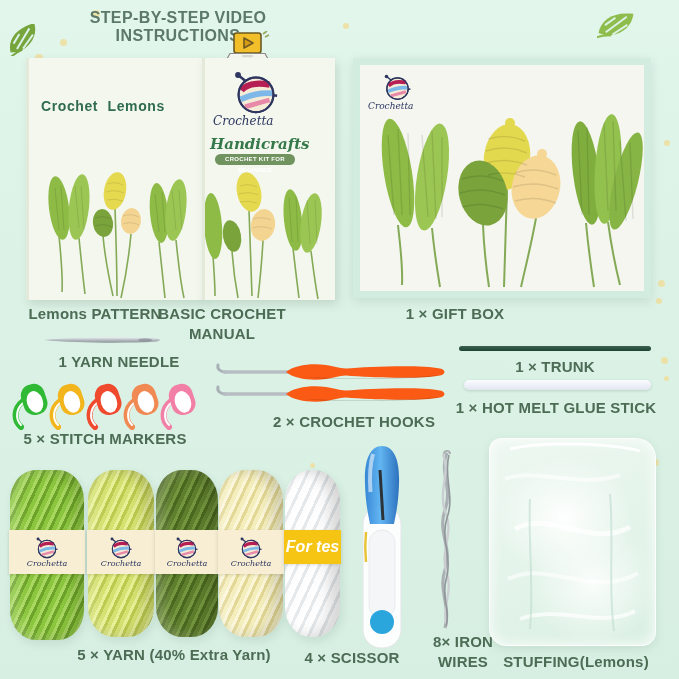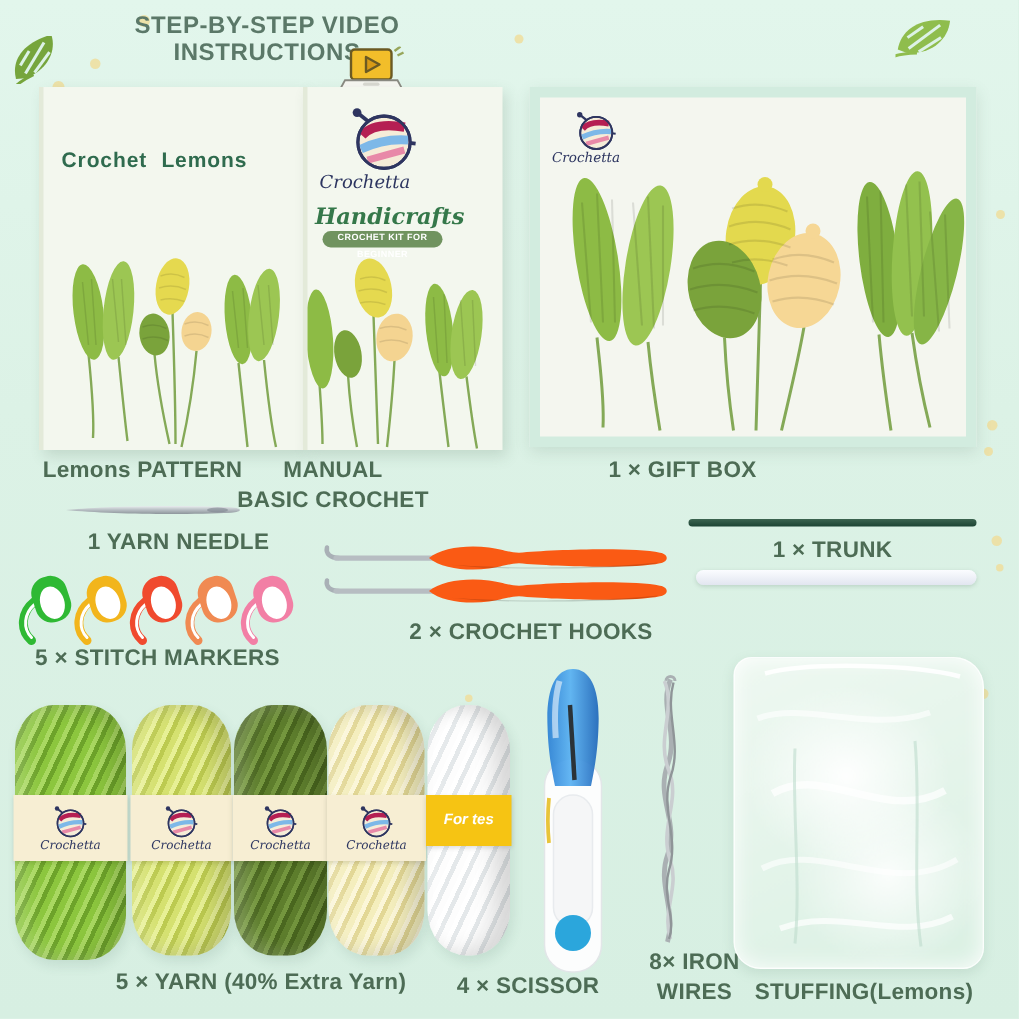--- a/index.html
+++ b/index.html
@@ -27,21 +27,21 @@
     background:linear-gradient(180deg,#3c6450,var(--tc,#1d4434));}
   .glue-bar{position:absolute;height:10px;border-radius:5px;
     background:linear-gradient(180deg,#fbfcff,#e2e6f0);box-shadow:0 1px 3px rgba(90,120,105,.25);}
   .skein{position:absolute;border-radius:26px/30px;
     background:repeating-linear-gradient(115deg,var(--d) 0 3px,var(--b) 3px 7px,var(--l) 7px 10px);
     box-shadow:inset -10px 0 14px rgba(0,0,0,.16),inset 8px 0 12px rgba(255,255,255,.22),2px 4px 8px rgba(60,100,80,.12);}
   .band{position:absolute;left:-1px;right:-1px;top:60px;height:44px;background:#f7eed3;
     box-shadow:0 1px 3px rgba(0,0,0,.12);display:flex;flex-direction:column;align-items:center;justify-content:center;}
   .band .script{font-size:8px;line-height:9px;}
   .band-yellow{position:absolute;left:-1px;right:-1px;top:60px;height:34px;background:#f6c413;
-    color:#ffffff;font-weight:bold;font-style:italic;font-size:10px;line-height:34px;
+    color:#ffffff;font-weight:bold;font-style:italic;font-size:16px;line-height:34px;
     text-align:center;overflow:hidden;box-shadow:0 1px 3px rgba(0,0,0,.12);}
   .bag{position:absolute;
     background:
       radial-gradient(60% 42% at 45% 38%,rgba(255,255,255,.95),rgba(255,255,255,0) 70%),
       radial-gradient(52% 40% at 62% 70%,rgba(255,255,255,.85),rgba(255,255,255,0) 75%),
       linear-gradient(155deg,#eef8f1,#daf0e3);
     border:1px solid rgba(255,255,255,.85);
     border-radius:12px 20px 14px 18px;
     box-shadow:inset 0 0 14px rgba(255,255,255,.9),0 3px 8px rgba(110,150,130,.18);}
 </style>
@@ -231,22 +231,22 @@
           <path d="M244 58 l4 88"></path>
           <path d="M253 56 l3 90"></path>
         <path d="M260 76 l6 80"></path>
           <path d="M270 78 l3 76"></path>
       </g>
     </svg>
   </div>
 
   <div class="lbl" style="left:10px;top:304px;width:170px">Lemons PATTERN</div>
   <div class="lbl" style="left:157px;top:304px;width:130px">
+    <div>BASIC CROCHET</div>
     <div>MANUAL</div>
-    <div>BASIC CROCHET</div>
   </div>
   <div class="lbl" style="left:350px;top:304px;width:210px">1 × GIFT BOX</div>
 
   <svg class="abs" style="left:42px;top:334px" width="120" height="12" viewBox="0 0 120 12">
     <defs>
         <linearGradient id="sg" x1="0" y1="0" x2="0" y2="1">
       <stop offset="0" stop-color="#e9edef"></stop>
           <stop offset=".5" stop-color="#b6bdc2"></stop>
           <stop offset="1" stop-color="#8d959b"></stop>
     </linearGradient>
@@ -312,20 +312,21 @@
       <line x1="14" y1="12" x2="80" y2="12" stroke="#b7bdc2" stroke-width="3.5" stroke-linecap="round"></line>
       <path d="M76 12 C84 5 102 3 116 5 C124 6 128 8 136 8.5 C158 6.5 212 4.5 230 8.5 C236 9.6 236 14.4 230 15.5 C212 19.5 158 17.5 136 15.5 C128 16 124 18 116 19 C102 21 84 19 76 12 Z" style="fill:var(--hc)"></path>
       <path d="M90 16.5 C130 19.5 200 18.5 229 15 C220 18.5 160 20 112 18.5 Z" fill="rgba(0,0,0,.15)"></path>
     </g>
   </svg>
   <div class="lbl" style="left:237px;top:412px;width:234px">2 × CROCHET HOOKS</div>
 
   <div class="trunk-bar" style="left: 459px; top: 346px; width: 192px; --tc: #1d4434;"></div>
   <div class="lbl" style="left:460px;top:357px;width:190px">1 × TRUNK</div>
   <div class="glue-bar" style="left:464px;top:380px;width:187px"></div>
+  <div class="lbl" style="left:450px;top:398px;width:212px">1 × HOT MELT GLUE STICK</div>
 
   <div class="skein" style="left: 10px; top: 470px; width: 74px; height: 170px; --b: #8cc63e; --d: #6da32a; --l: #a9d861;">
     <div class="band">
       <svg width="22" height="22" viewBox="0 0 24 24">
           <use href="#logoBall"></use>
         </svg>
       <div class="script" style="font-size:8px">Crochetta</div>
     </div>
   </div>
   <div class="skein" style="left: 88px; top: 470px; width: 66px; height: 167px; --b: #d5e170; --d: #bcca50; --l: #e7f095;">

